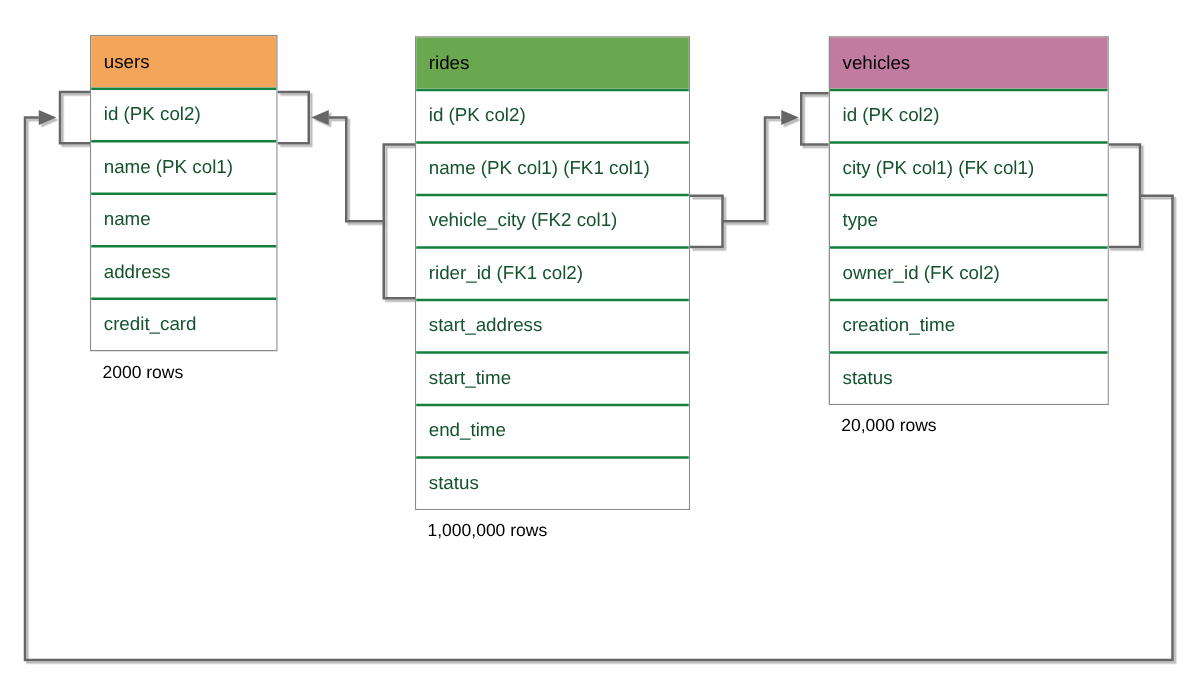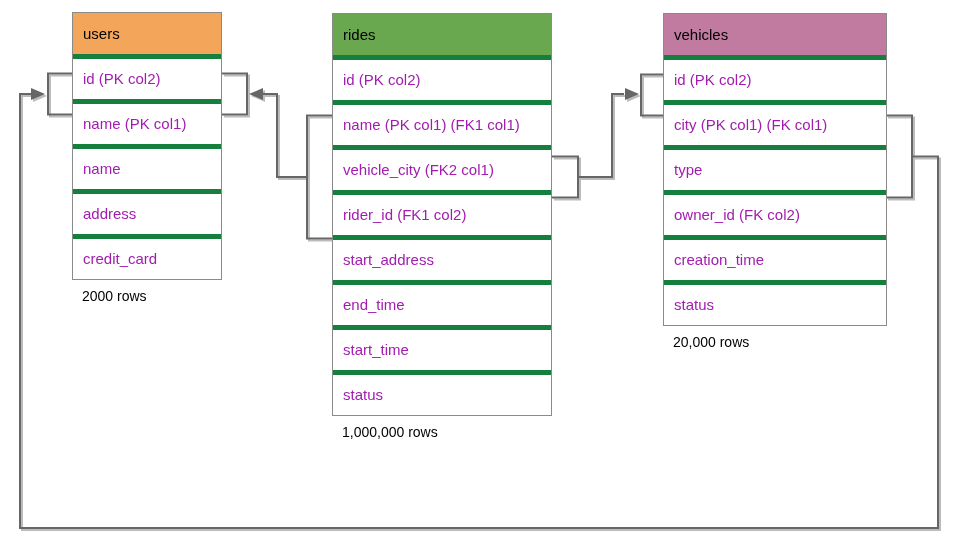--- a/index.html
+++ b/index.html
@@ -23,37 +23,38 @@
   }
   .connectors polygon {
     fill: #666666;
     stroke: none;
   }
   .db-table {
     position: absolute;
     background: #ffffff;
     border: 1px solid #8a8a8a;
     box-sizing: border-box;
+    margin-top: 16px;
   }
   .thead {
     height: 41px;
     line-height: 41px;
     padding-left: 10px;
     font-size: 15px;
     color: #000000;
     white-space: nowrap;
     overflow: hidden;
   }
   .tbody .row {
     height: 40px;
     line-height: 40px;
-    border-top: 5px solid #15803d;
+    border-top: 2px solid #15803d;
     padding-left: 10px;
     font-size: 15px;
-    color: #a21caf;
+    color: #14532d;
     white-space: nowrap;
     overflow: hidden;
     background: #ffffff;
   }
   .caption {
     position: absolute;
     top: calc(100% + 9px);
     left: 9px;
     font-size: 14px;
     color: #000000;
@@ -99,22 +100,22 @@
   </div>
 
   <div class="db-table" id="table-rides">
     <div class="thead" style="background: rgb(106, 168, 79);">rides</div>
     <div class="tbody">
         <div class="row">id (PK col2)</div>
         <div class="row">name (PK col1) (FK1 col1)</div>
         <div class="row">vehicle_city (FK2 col1)</div>
         <div class="row">rider_id (FK1 col2)</div>
         <div class="row">start_address</div>
+        <div class="row">start_time</div>
         <div class="row">end_time</div>
-        <div class="row">start_time</div>
         <div class="row">status</div>
       </div>
     <div class="caption">1,000,000 rows</div>
   </div>
 
   <div class="db-table" id="table-vehicles">
     <div class="thead" style="background: rgb(194, 123, 160);">vehicles</div>
     <div class="tbody">
         <div class="row">id (PK col2)</div>
         <div class="row">city (PK col1) (FK col1)</div>

